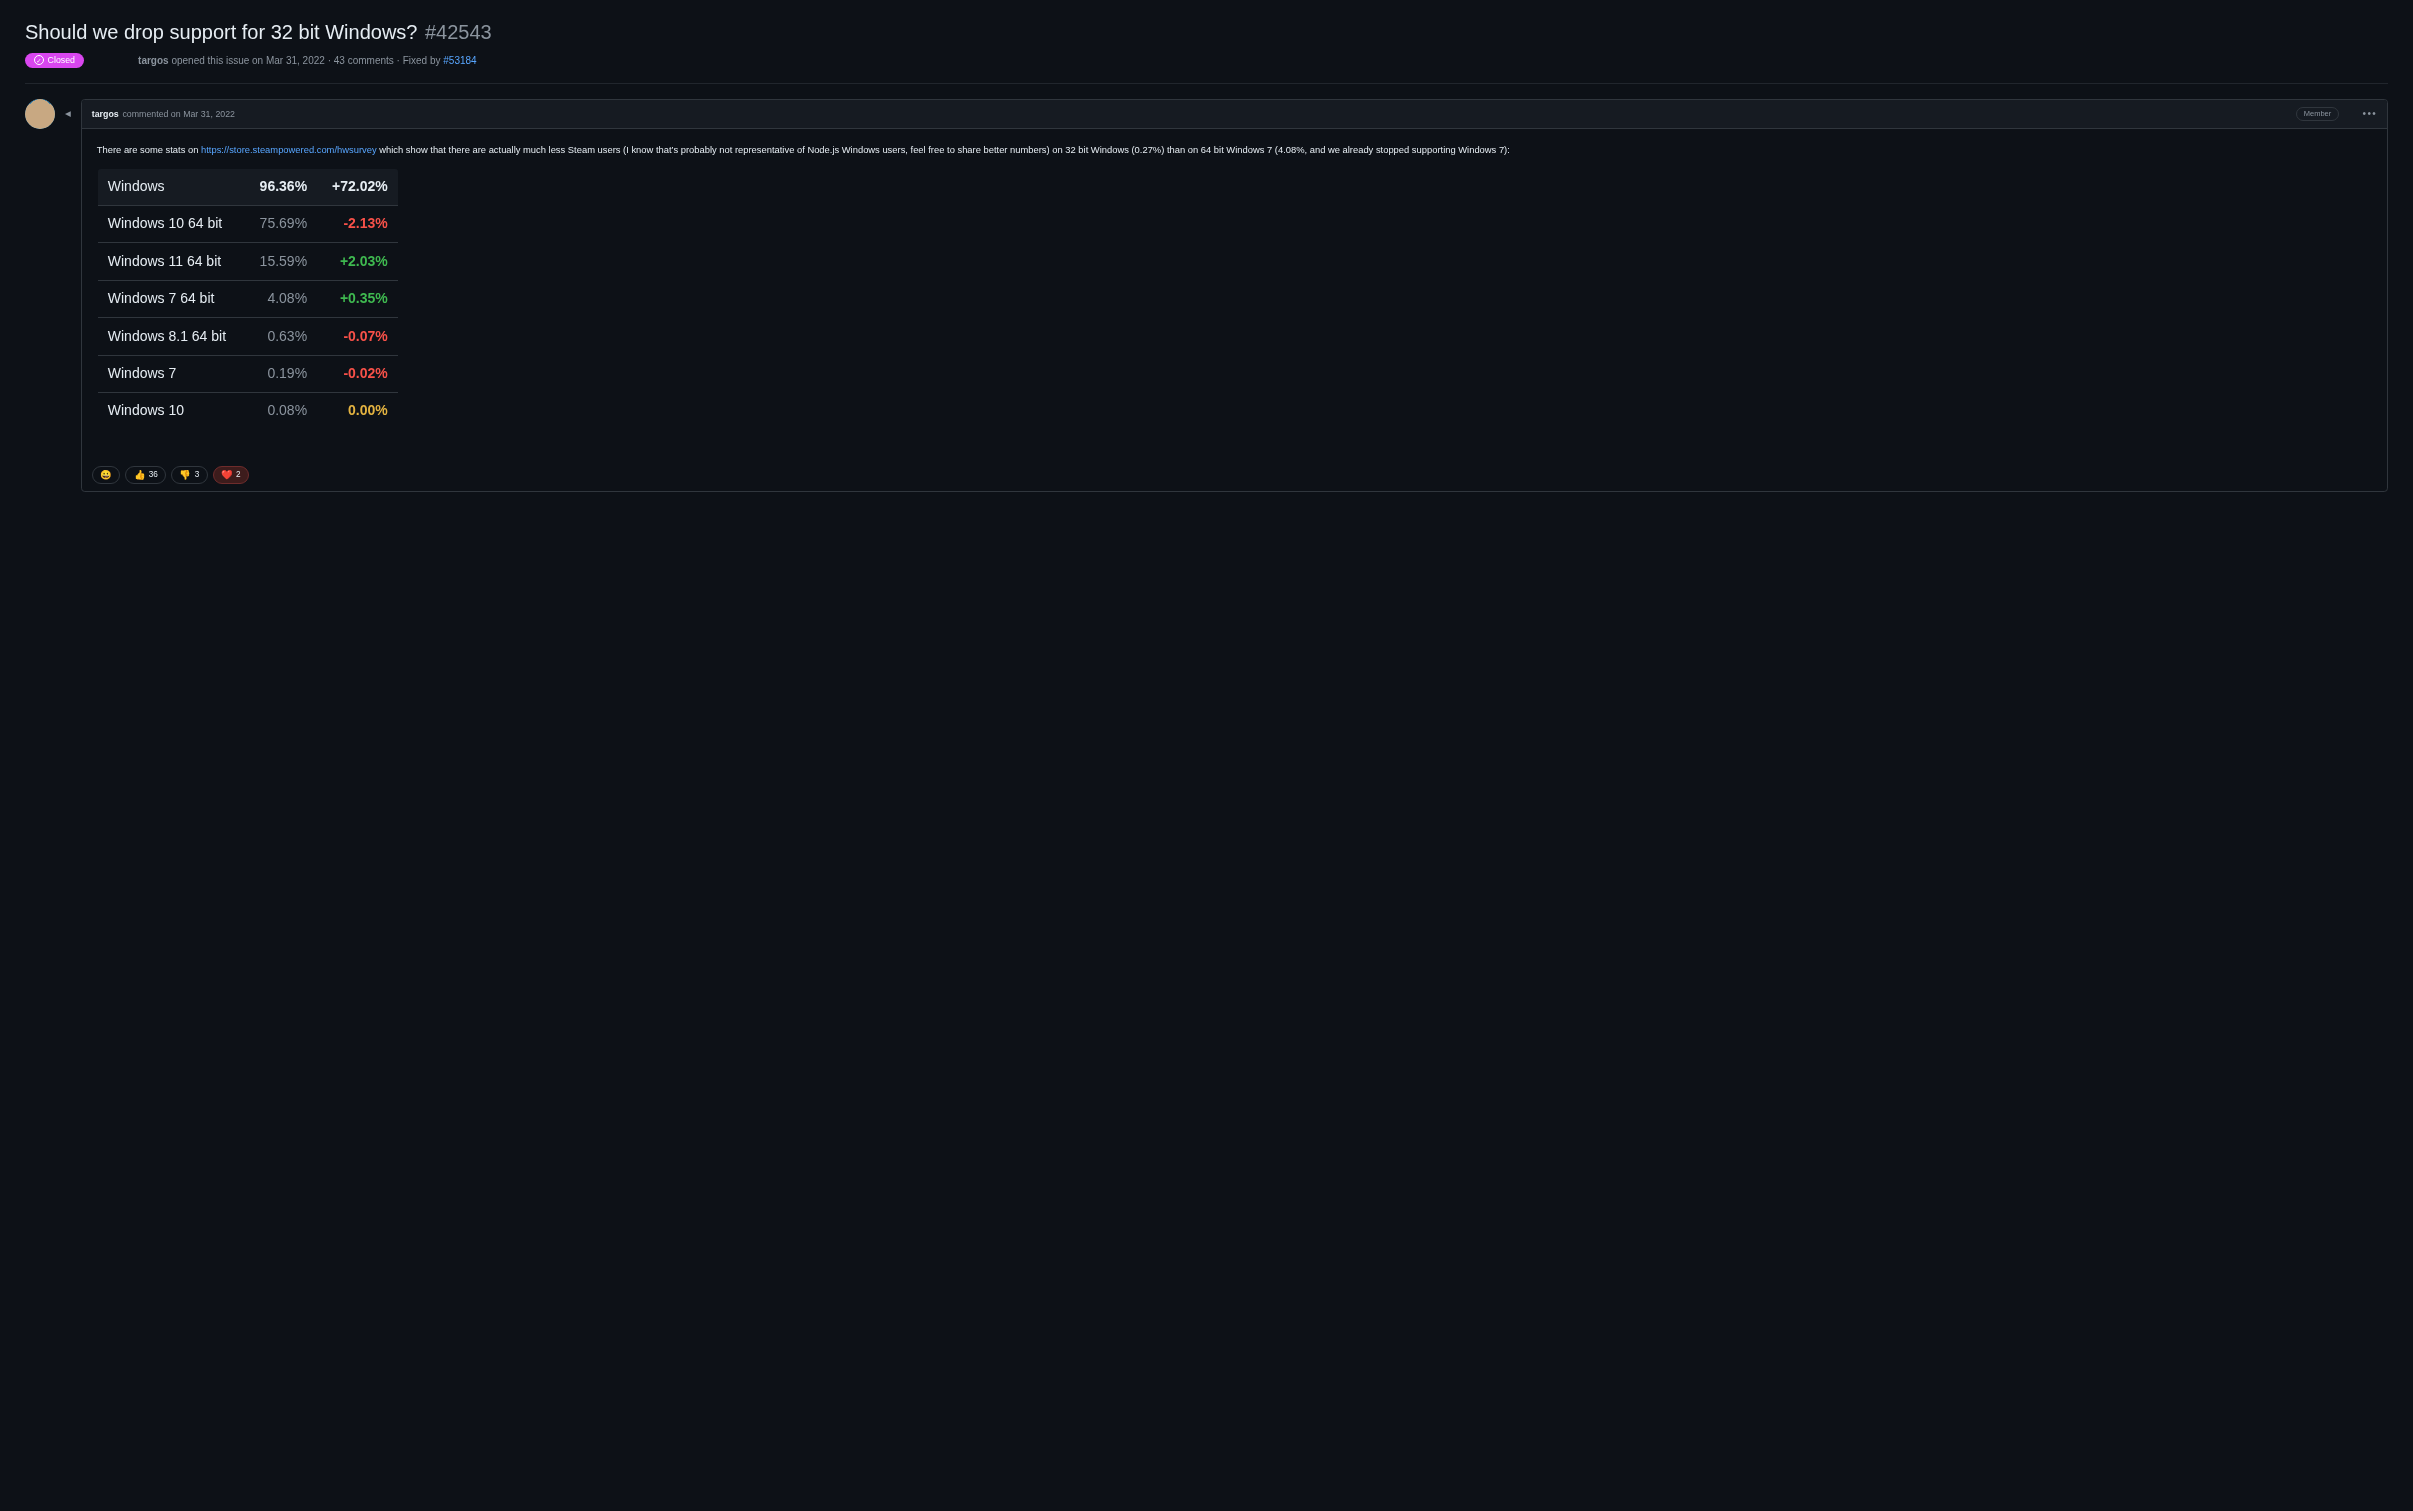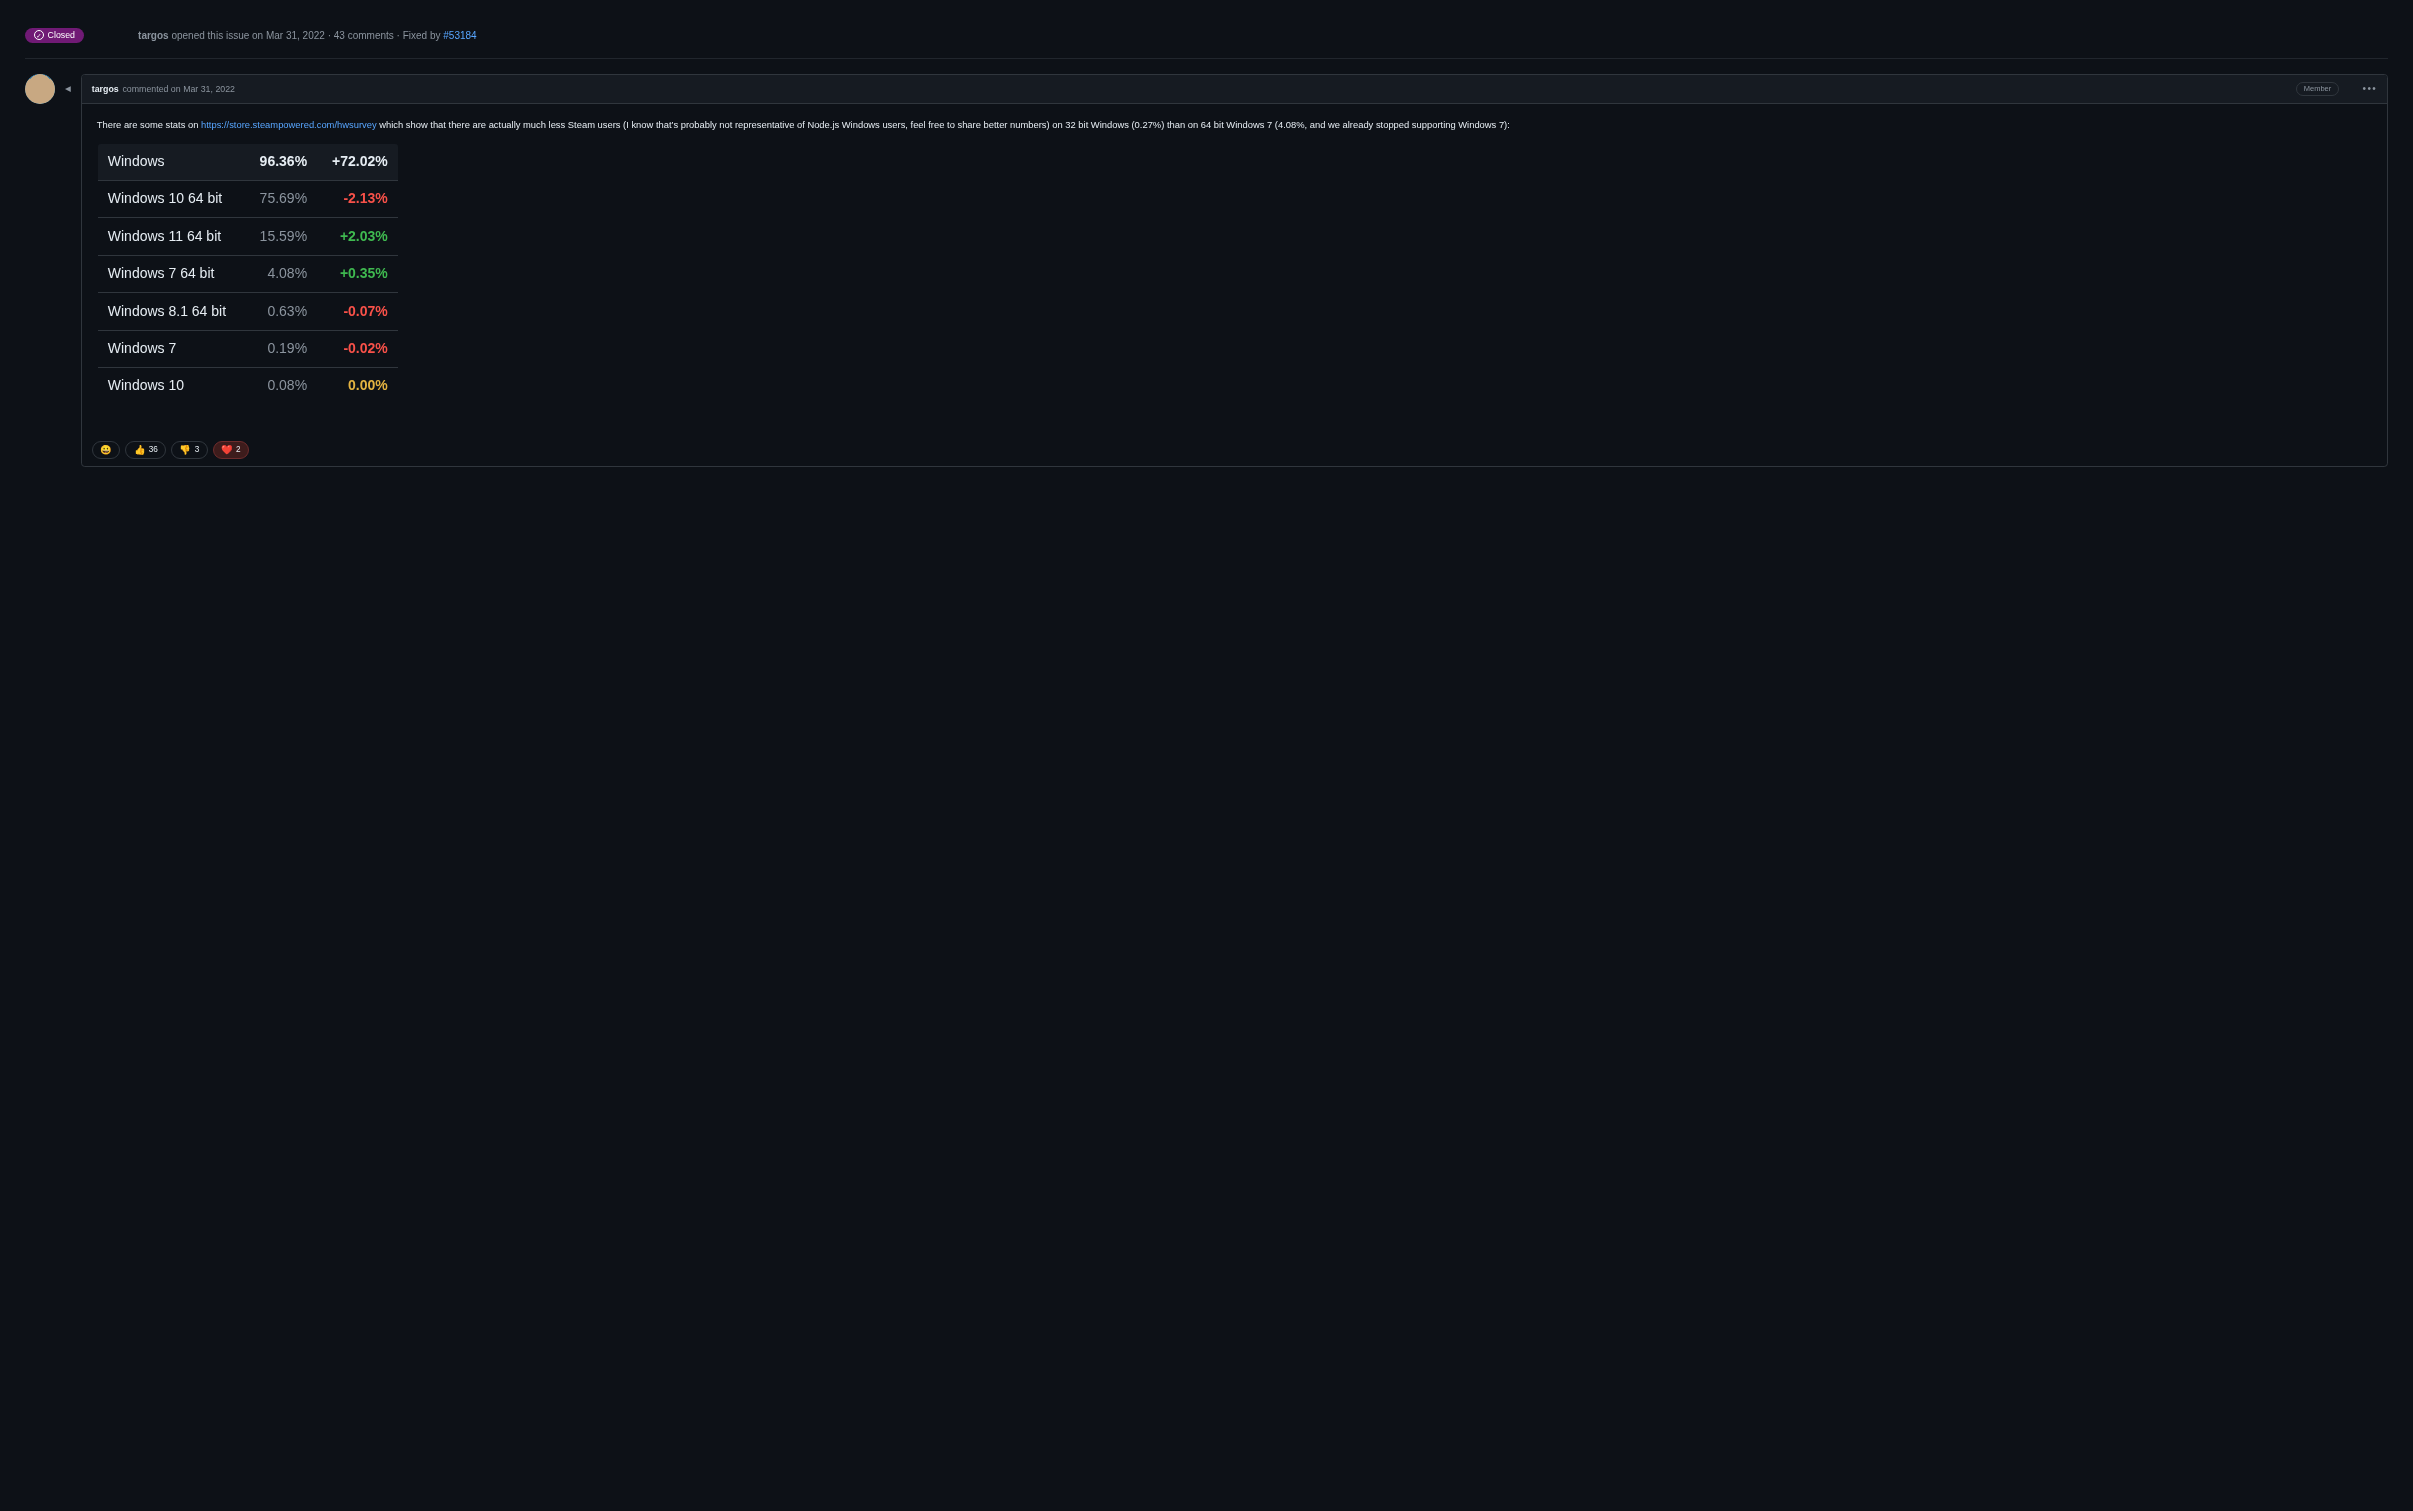--- a/index.html
+++ b/index.html
@@ -35,21 +35,21 @@
       display: flex;
       align-items: center;
       gap: 6.3px;
       margin-top: 7.5px;
       flex-wrap: wrap;
     }
     .status-badge {
       display: inline-flex;
       align-items: flex-end;
       gap: 3.8px;
-      background-color: #701a75;
+      background-color: #d946ef;
       color: #ffffff;
       border-radius: 628px;
       padding: 2.5px 8.8px;
       font-size: 8.8px;
       font-weight: 500;
     }
     .status-badge .check-icon {
       width: 10px;
       height: 10px;
       border: 1.3px solid #fff;
@@ -225,20 +225,24 @@
     }
     .reaction-heart {
       background-color: #3d1c1c;
       border-color: #6e2c2c;
     }
   </style>
 </head>
 <body>
 
 <div class="issue-header">
+  <h1 class="issue-title">
+    <span class="issue-title-text">Should we drop support for 32 bit Windows?</span>
+    <span class="issue-number">#42543</span>
+  </h1>
   <div class="issue-meta">
     <span class="status-badge">
       <span class="check-icon">✓</span>
       <span>Closed</span>
     </span>
     <span class="issue-meta-text">
       <strong>targos</strong>
       <span> opened this issue on </span>
       <span>Mar 31, 2022</span>
       <span> · </span>

